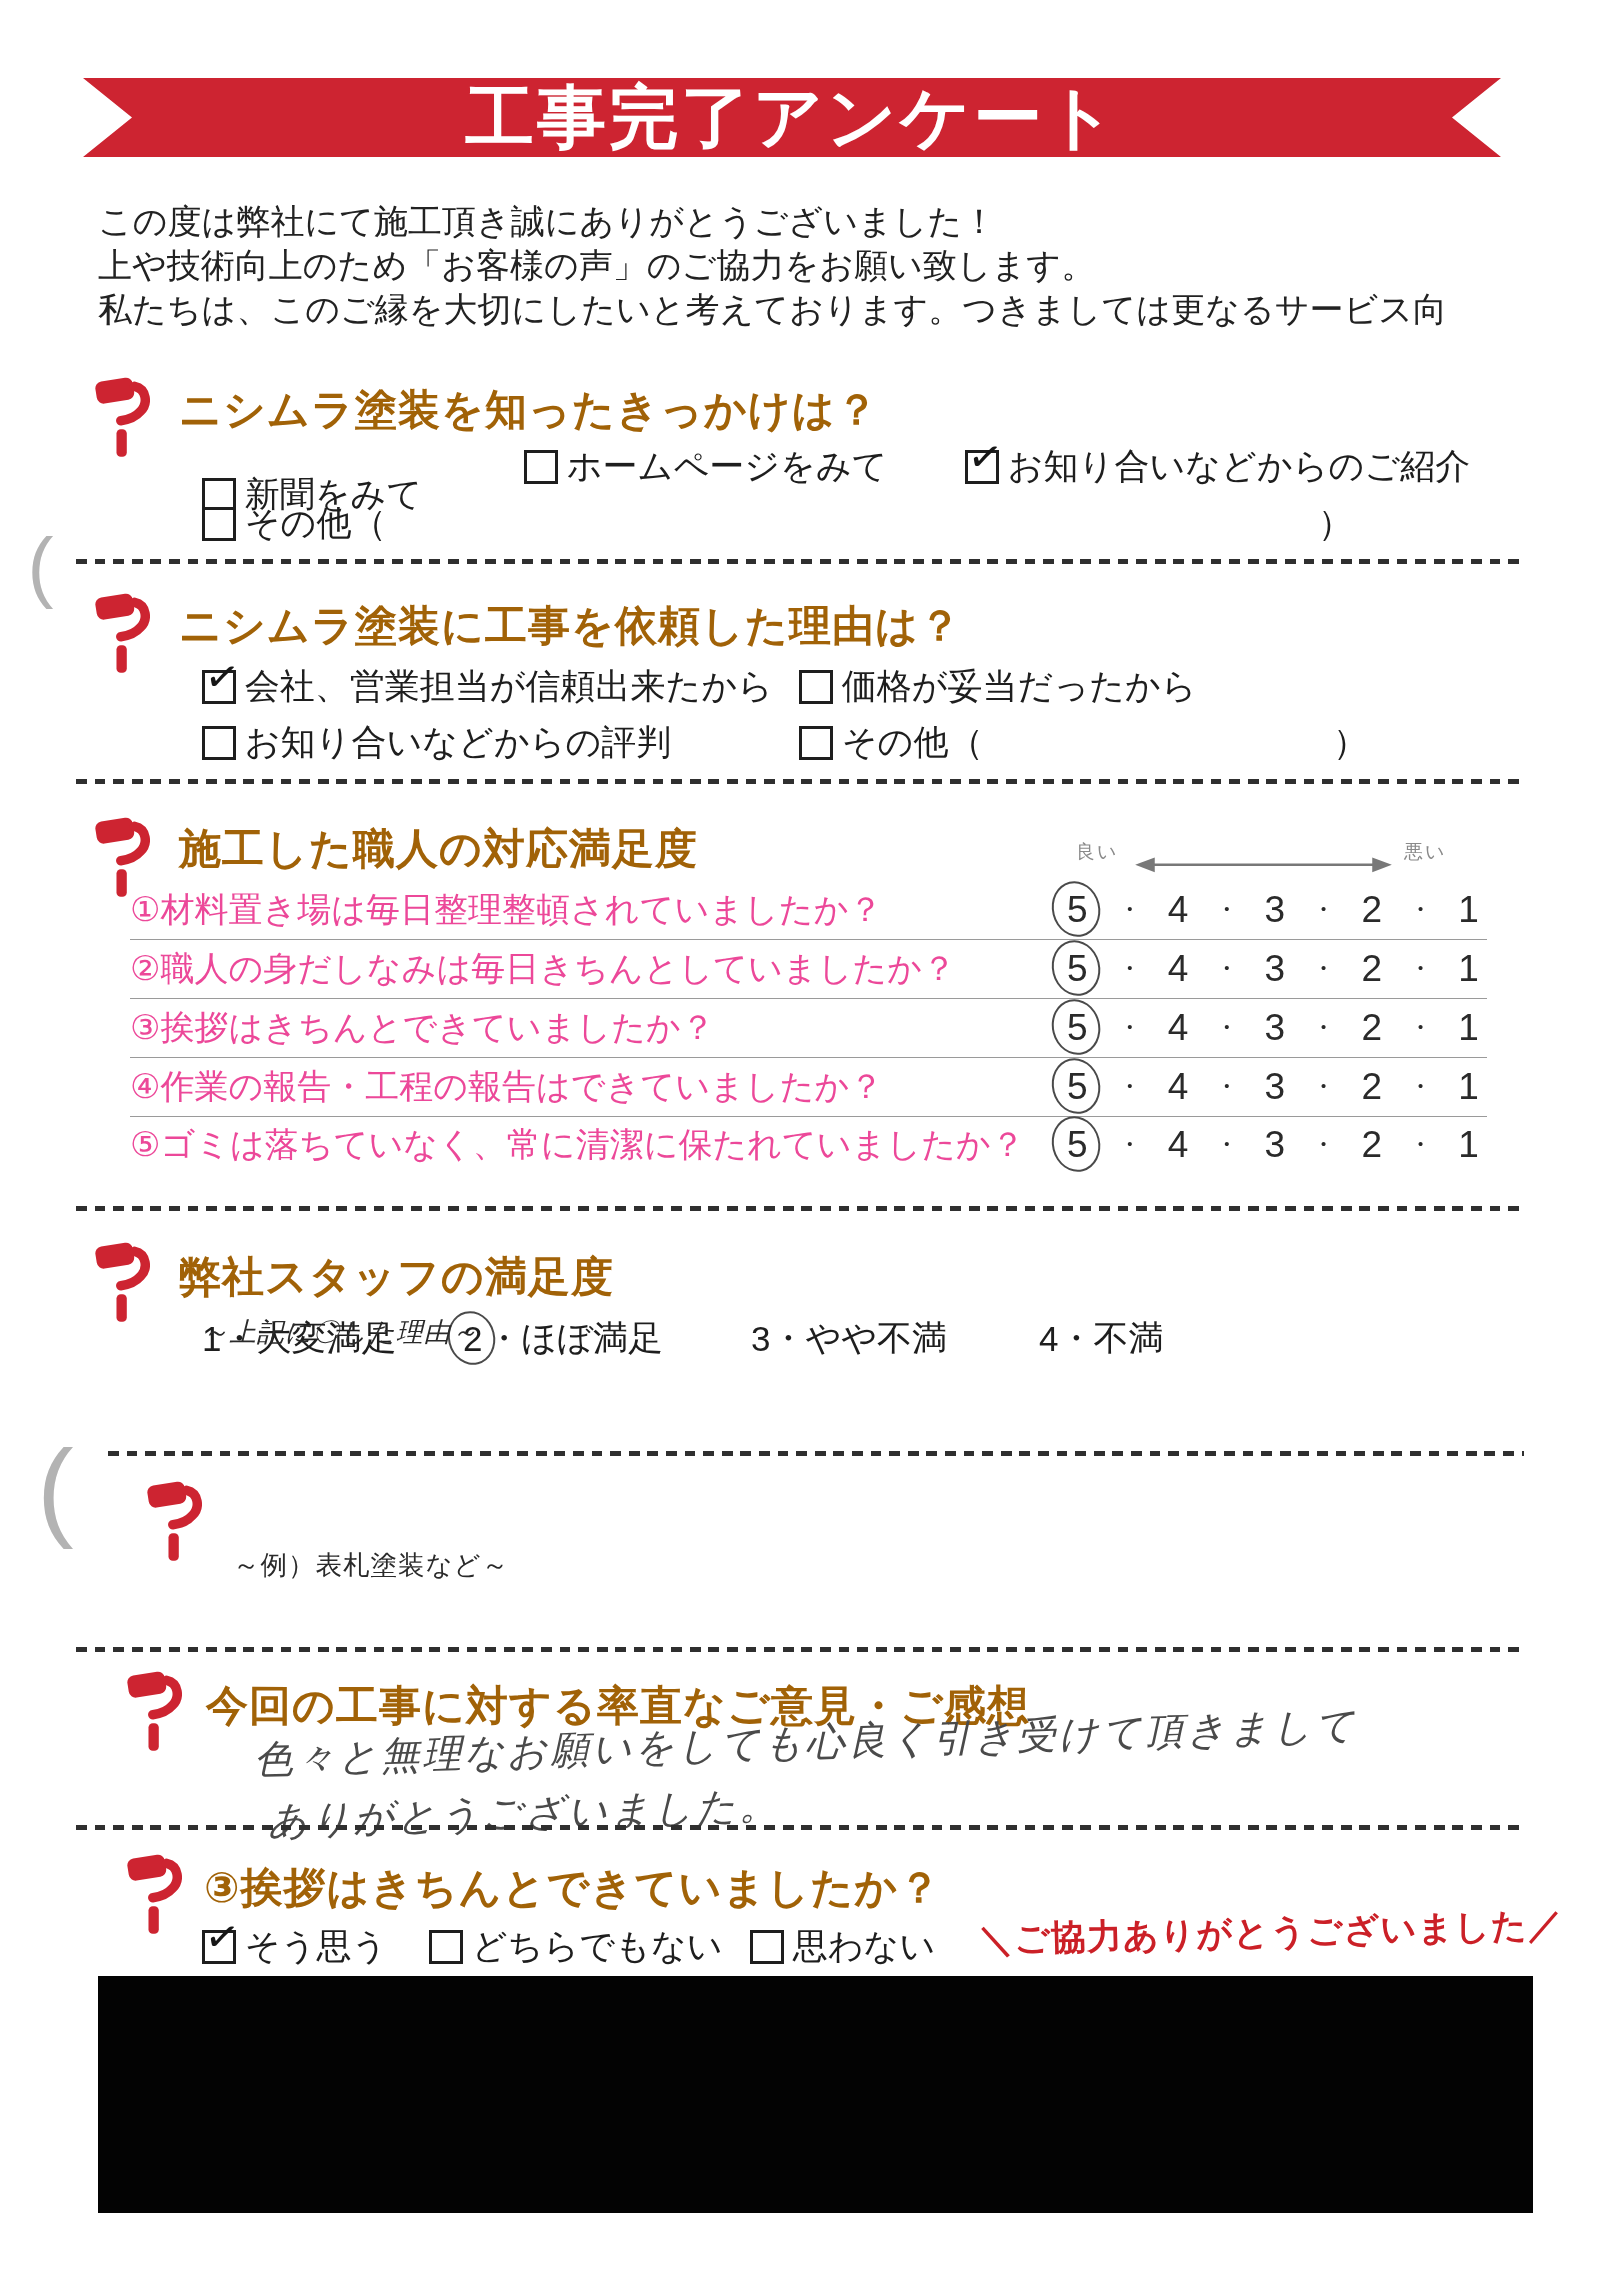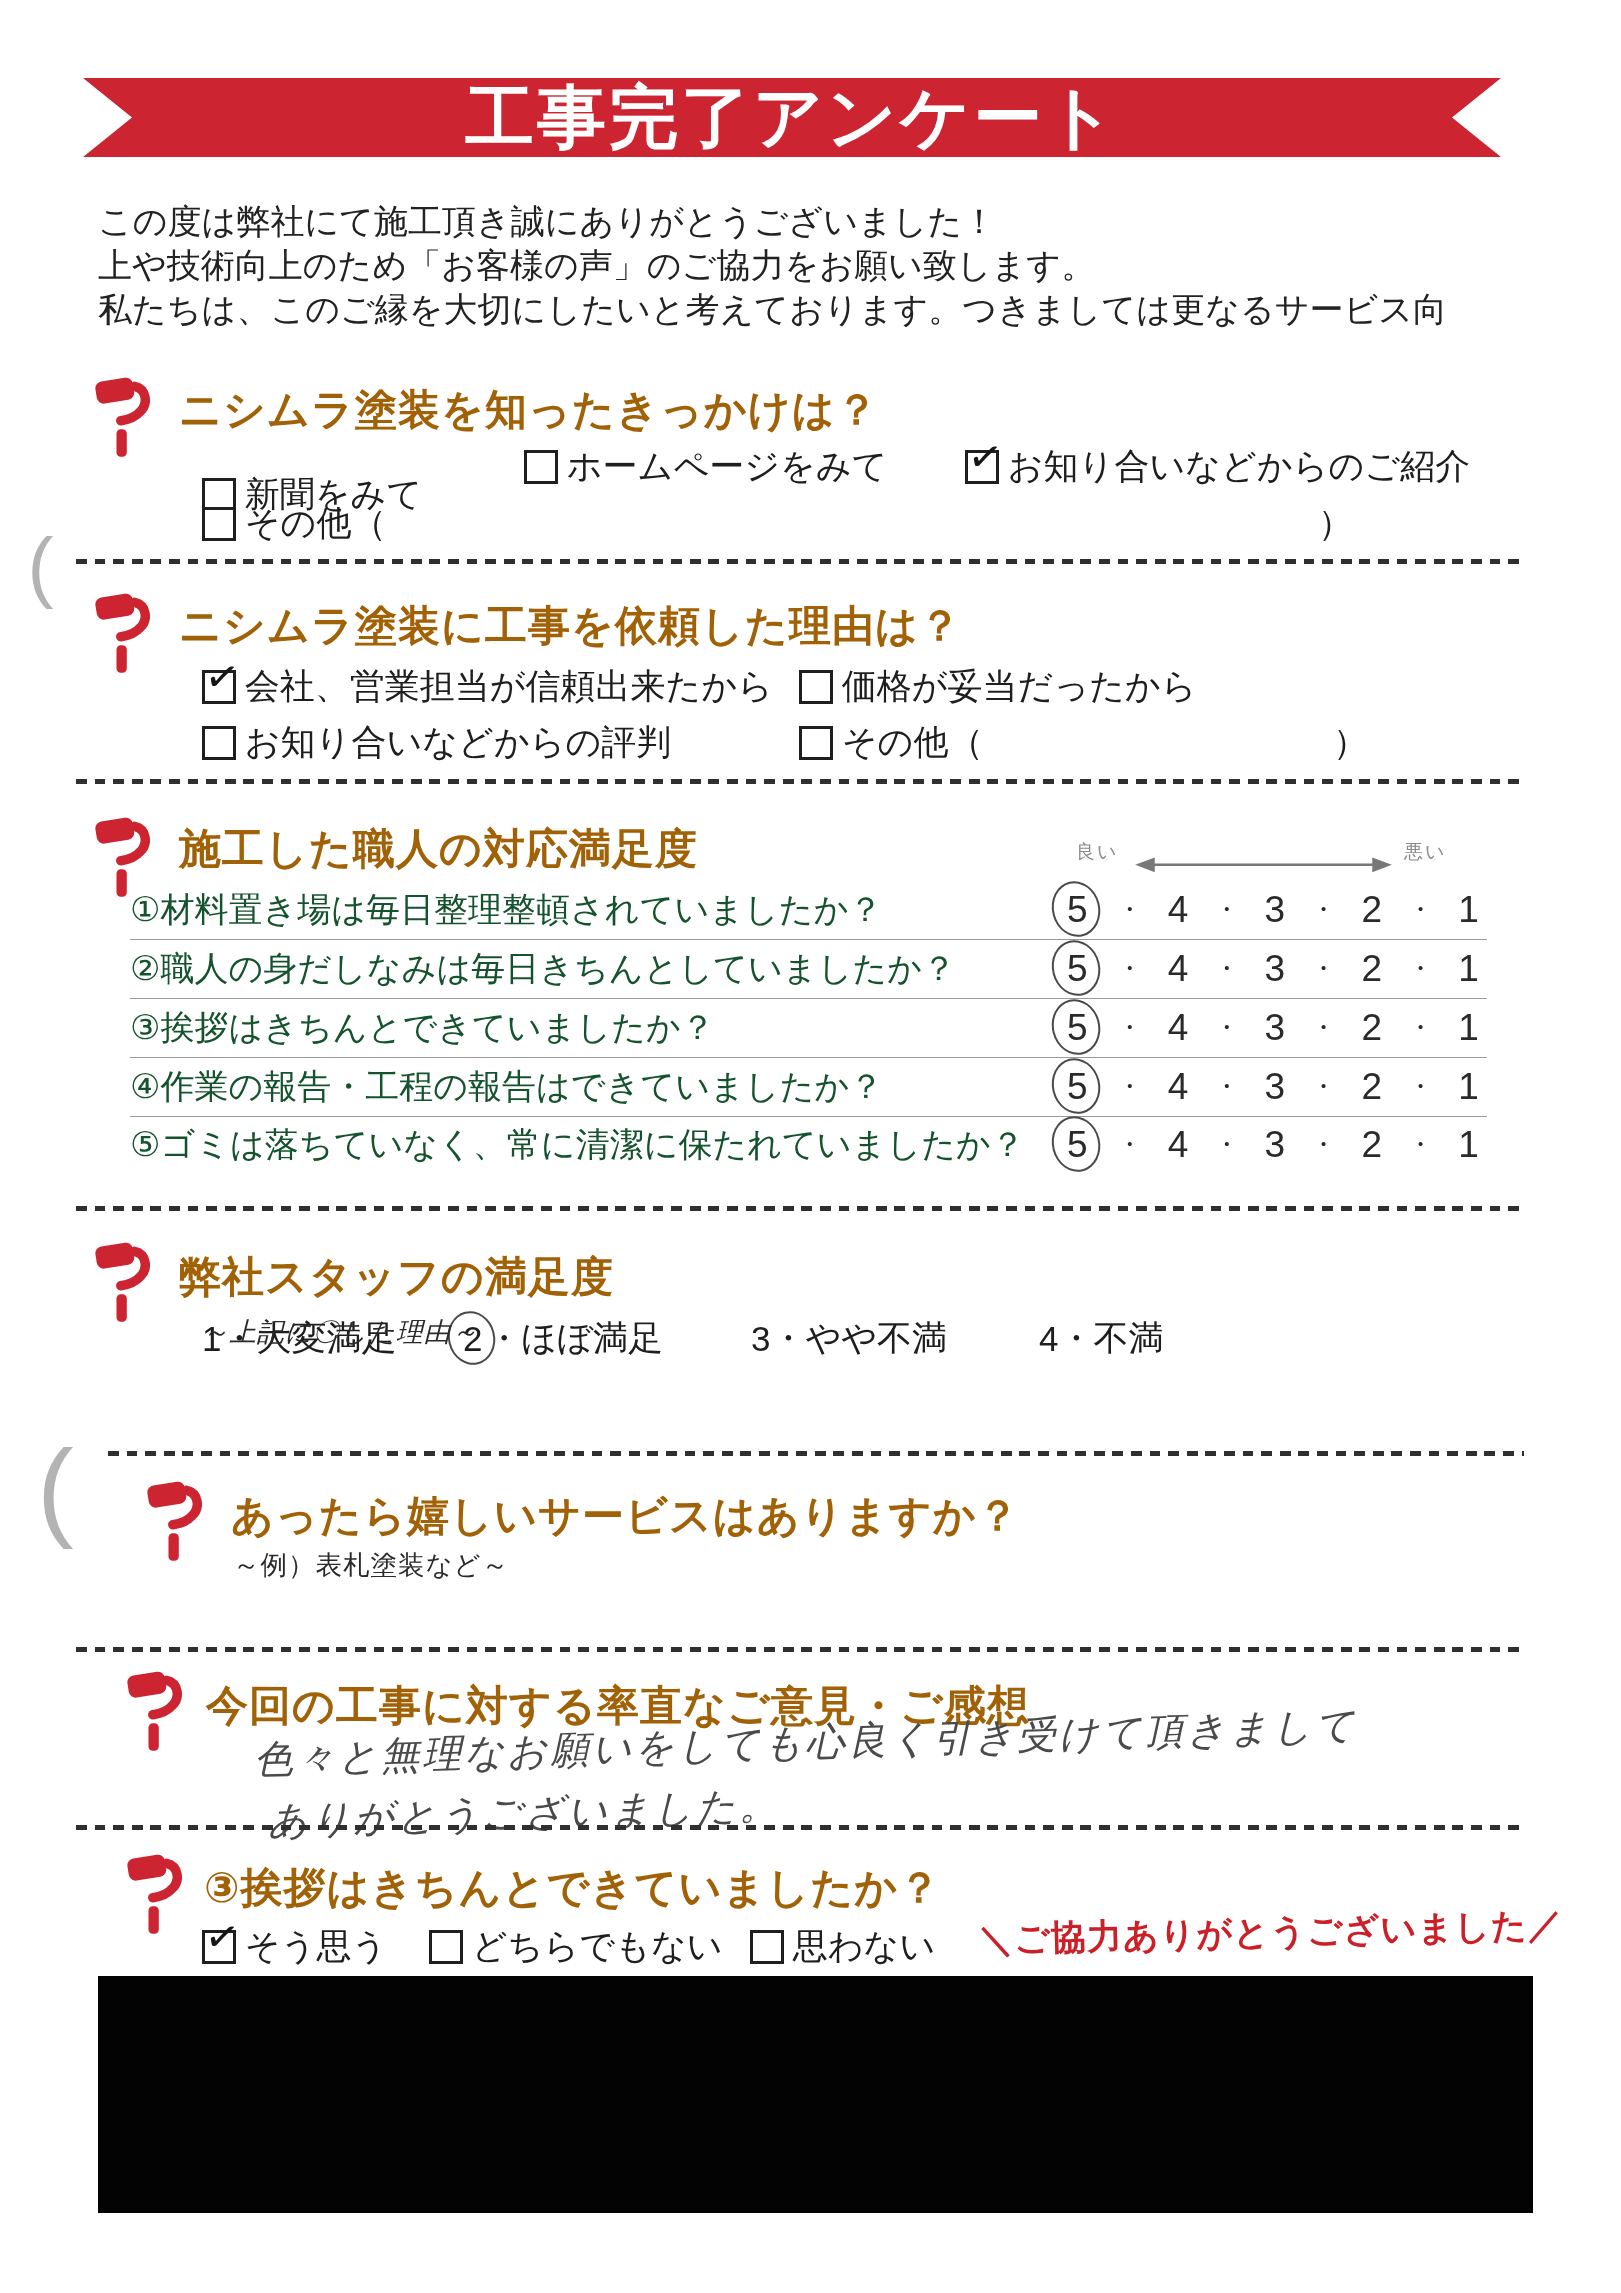--- a/index.html
+++ b/index.html
@@ -48,21 +48,21 @@
   }
   .paren-close{position:absolute;font-size:35px;color:#1e1e1e;}
 
   
   .scale-legend{position:absolute;font-size:19px;color:#8a8a8a;letter-spacing:2px;}
   .rating-row{
     position:absolute;left:130px;width:1357px;height:59px;
     display:flex;align-items:center;
   }
   .rating-row.lined{border-bottom:1.5px solid #9a9a9a;}
-  .rating-q{font-size:34px;color:#14532d;}
+  .rating-q{font-size:34px;color:#ec4899;}
   .rating-scale{
     position:absolute;left:933px;width:416px;top:0;height:59px;
     display:flex;align-items:center;justify-content:space-between;
     font-size:37px;color:#2a2a2a;
   }
   .rating-scale .dot{font-size:25.5px;color:#2a2a2a;}
   .circ{position:relative;display:inline-block;padding:0 3.9px;}
   .circ::after{
     content:"";position:absolute;left:-10.8px;right:-8.8px;top:-7.8px;bottom:-5.9px;
     border:2.5px solid #4a4a4a;border-radius:50%;
@@ -279,21 +279,20 @@
   </div>
   <div class="note" style="left:202px;top:1314px;font-style:italic;">～上記に〇した理由～</div>
 
   <div class="divider" style="top:1451px;left:108px;width:1416px;"></div>
 
   <svg class="roller" style="left:147px;top:1476px;" viewBox="0 0 64 108">
     <rect x="1" y="8" width="44" height="26" rx="8" fill="#cd2431" transform="rotate(-9 23 21)"></rect>
     <path d="M46 16 C60 19 62 36 53 45 C47 52 38 55 30 56" fill="none" stroke="#cd2431" stroke-width="11" stroke-linecap="round"></path>
     <rect x="25" y="66" width="12" height="32" rx="5" fill="#cd2431"></rect>
   </svg>
-  <div class="q-heading" style="left:231px;top:1488px;">あったら嬉しいサービスはありますか？</div>
   <div class="note" style="left:233px;top:1547px;">～例）表札塗装など～</div>
 
   <div class="divider" style="top:1647px;"></div>
 
   <svg class="roller" style="left:127px;top:1666px;" viewBox="0 0 64 108">
     <rect x="1" y="8" width="44" height="26" rx="8" fill="#cd2431" transform="rotate(-9 23 21)"></rect>
     <path d="M46 16 C60 19 62 36 53 45 C47 52 38 55 30 56" fill="none" stroke="#cd2431" stroke-width="11" stroke-linecap="round"></path>
     <rect x="25" y="66" width="12" height="32" rx="5" fill="#cd2431"></rect>
   </svg>
   <div class="q-heading" style="left:206px;top:1678px;">今回の工事に対する率直なご意見・ご感想</div>

